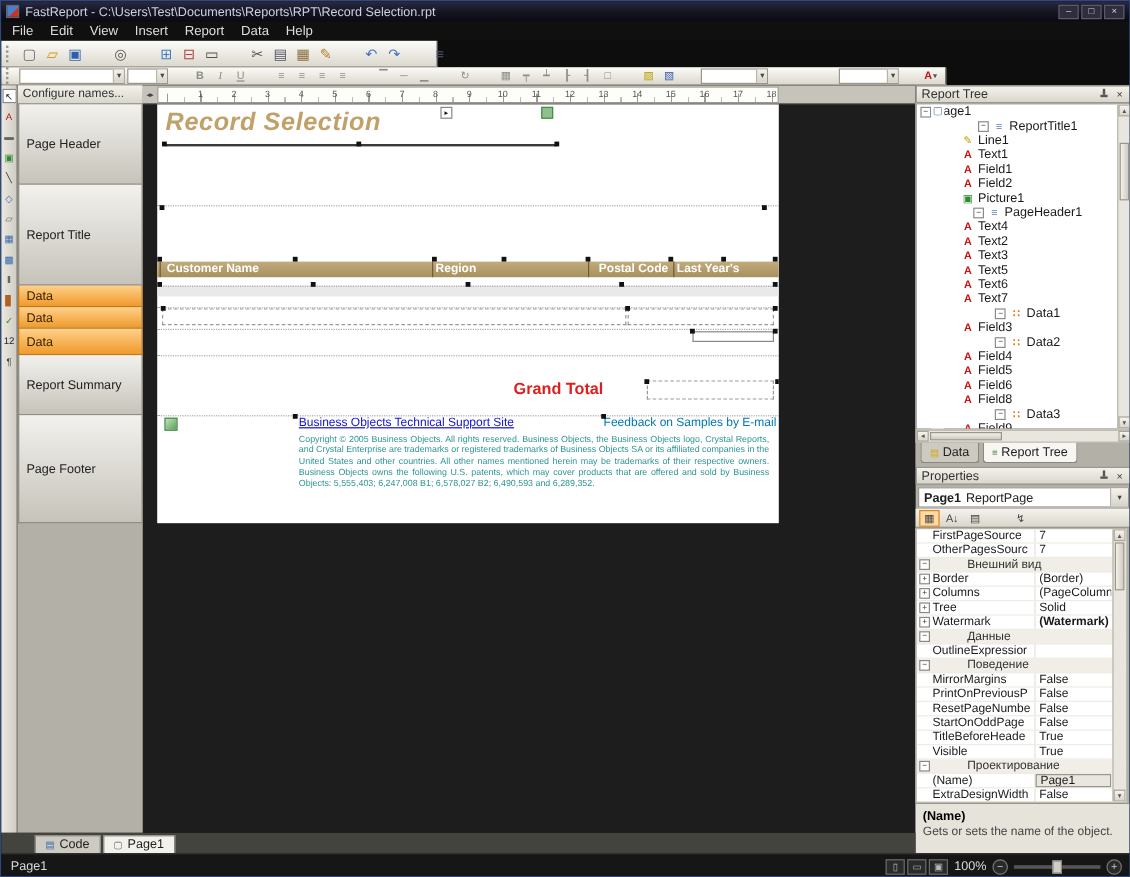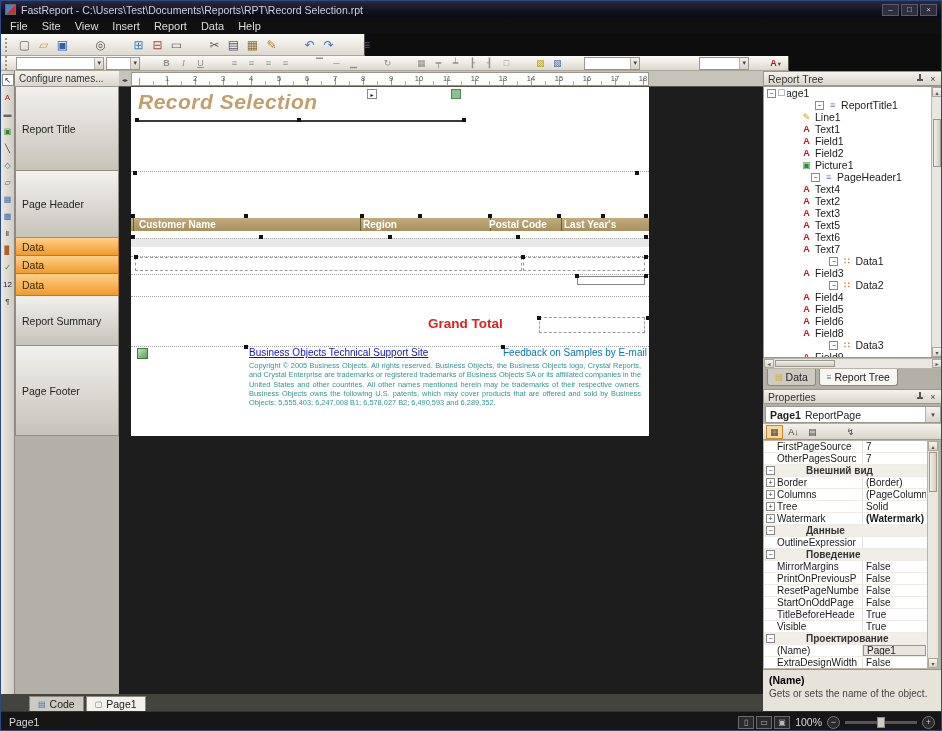--- a/index.html
+++ b/index.html
@@ -63,21 +63,21 @@
   .page{position:absolute;left:12px;top:0;width:518px;height:349px;background:#fff;overflow:hidden;}
   .bsep{position:absolute;left:0;width:518px;height:0;border-top:1px dotted #a8a8a8;pointer-events:none;}
   .handle{position:absolute;width:4px;height:4px;background:#111;}
   .rtitle{position:absolute;left:7px;top:3px;font-style:italic;font-weight:bold;font-size:21px;color:#bfa169;letter-spacing:.5px;font-family:"Liberation Sans",sans-serif;}
   .mark-arrow{position:absolute;left:236px;top:2px;width:10px;height:10px;background:#fff;border:1px solid #888;font-size:6px;color:#111;display:flex;align-items:center;justify-content:center;}
   .mark-pic{position:absolute;left:320px;top:2px;width:10px;height:10px;background:#8cc08c;border:1px solid #4a8a4a;}
   .hline{position:absolute;left:7px;top:33px;width:326px;height:2px;background:#3a3a3a;}
   .hdrtext{position:absolute;left:5px;top:86px;width:508px;font-size:13.5px;line-height:18px;color:#00807c;}
   .thead{position:absolute;left:0;top:131px;width:518px;height:13px;background:linear-gradient(#c2ab7c,#a8905e);}
   .thcell{position:absolute;top:1px;font-size:10px;font-weight:bold;color:#fff;white-space:nowrap;}
-  .c0{left:8px;}.c1{left:232px;}.c2{left:358px;}.c3{left:433px;}
+  .c0{left:8px;}.c1{left:232px;}.c2{left:368px;}.c3{left:433px;}
   .thv{position:absolute;top:0;width:1px;height:13px;background:#6e5c38;}
   .grayrow{position:absolute;left:0;top:151px;width:518px;height:9px;background:#e9e9e9;}
   .dash{position:absolute;border:1px dashed #9a9a9a;background:transparent;}
   .fieldbox{position:absolute;left:446px;top:189px;width:68px;height:9px;border:1px solid #888;background:#fff;}
   .gtotal{position:absolute;left:297px;top:229px;font-size:13.5px;font-weight:bold;color:#df1f1f;}
   .picicon{position:absolute;left:6px;top:261px;width:11px;height:11px;background:linear-gradient(135deg,#bfe3bf,#59a059);border:1px solid #3a7a3a;}
   .flink1{position:absolute;left:118px;top:260px;font-size:10px;color:#1212cf;text-decoration:underline;white-space:nowrap;}
   .flink2{position:absolute;left:372px;top:260px;font-size:10px;color:#0078b0;white-space:nowrap;}
   .fcopy{position:absolute;left:118px;top:274px;width:392px;font-size:7.4px;line-height:9.3px;color:#2f9595;text-align:justify;}
 
@@ -122,21 +122,21 @@
   .ptoolbar{position:absolute;left:0;top:353px;width:180px;height:16px;background:linear-gradient(#f4f2ec,#d9d6cc);border-bottom:1px solid #9a978e;display:flex;align-items:center;padding-left:3px;gap:2px;}
   .pbtn{width:17px;height:14px;display:flex;align-items:center;justify-content:center;font-size:9px;color:#444;border:1px solid transparent;}
   .pbtn.active{background:#ffd9a0;border:1px solid #d08830;}
   .pgrid{position:absolute;left:0;top:369px;width:176px;height:229px;background:#fff;border:1px solid #b8b4a8;overflow:hidden;font-size:10px;}
   .prow{display:flex;height:12px;align-items:center;border-bottom:1px solid #efece5;padding-right:12px;}
   .prow .gut{width:13px;flex:none;display:flex;justify-content:center;}
   .gbox:not(:empty){width:9px;height:9px;border:1px solid #888;background:#fff;font-size:7px;line-height:7px;text-align:center;color:#333;}
   .pname{width:86px;flex:none;overflow:hidden;white-space:nowrap;border-right:1px solid #e4e1da;color:#1a1a1a;}
   .pval{flex:1;padding-left:3px;overflow:hidden;white-space:nowrap;color:#1a1a1a;}
   .prow.cat{background:#f0eee7;}
-  .prow.cat .pname{font-weight:bold;width:150px;border-right:none;color:#333;padding-left:29px;}
+  .prow.cat .pname{font-weight:normal;width:150px;border-right:none;color:#333;padding-left:29px;}
   .pval.vb{font-weight:bold;}
   .pval.ed{background:#e8e6df;border:1px solid #9a968a;height:11px;display:flex;align-items:center;}
   .gvsb{position:absolute;right:0;top:0;width:11px;height:100%;background:#e8e6df;border-left:1px solid #b8b4a8;}
   .pdesc{position:absolute;left:0;top:598px;width:180px;height:42px;background:#e6e3db;border-top:1px solid #98948a;padding:4px 6px;}
   .pdesc .dt{font-weight:bold;font-size:10.5px;color:#000;}
   .pdesc .dd{font-size:10px;color:#444;margin-top:2px;}
 
   
   .tabstrip{position:absolute;left:0;top:693px;width:762px;height:17px;background:#44443f;display:flex;align-items:flex-end;padding-left:28px;gap:2px;}
   .dtab{height:15px;display:inline-flex;align-items:center;gap:4px;padding:0 8px;background:#cdcac1;border:1px solid #8a877e;border-bottom:none;font-size:10.5px;color:#222;}
@@ -161,21 +161,21 @@
     <span class="title-text">FastReport - C:\Users\Test\Documents\Reports\RPT\Record Selection.rpt</span>
     <span class="win-btns">
         <span class="winbtn">–</span>
         <span class="winbtn">□</span>
         <span class="winbtn">×</span>
       </span>
   </div>
 
   <div class="menubar">
       <span class="mitem">File</span>
-      <span class="mitem">Site</span>
+      <span class="mitem">Edit</span>
       <span class="mitem">View</span>
       <span class="mitem">Insert</span>
       <span class="mitem">Report</span>
       <span class="mitem">Data</span>
       <span class="mitem">Help</span>
     </div>
 
   <div class="tb1">
     <div class="strip strip1">
         <span class="grip"></span>
@@ -252,25 +252,25 @@
       <span class="obtn" style="color: rgb(34, 34, 34);">‖</span>
       <span class="obtn" style="color: rgb(176, 96, 32);">▊</span>
       <span class="obtn" style="color: rgb(46, 139, 46);">✓</span>
       <span class="obtn" style="color: rgb(34, 34, 51);">12</span>
       <span class="obtn" style="color: rgb(68, 68, 68);">¶</span>
     </div>
 
   <div class="bandpanel">
     <div class="bands-header">Configure names...</div>
     <div>
+        <div class="bandblock b-pheader">
+          <span>Page Header</span>
+        </div>
         <div class="bandblock b-title">
           <span>Report Title</span>
-        </div>
-        <div class="bandblock b-pheader">
-          <span>Page Header</span>
         </div>
         <div class="bandblock b-data">
           <span>Data</span>
         </div>
         <div class="bandblock b-data">
           <span>Data</span>
         </div>
         <div class="bandblock b-data b-data3">
           <span>Data</span>
         </div>

